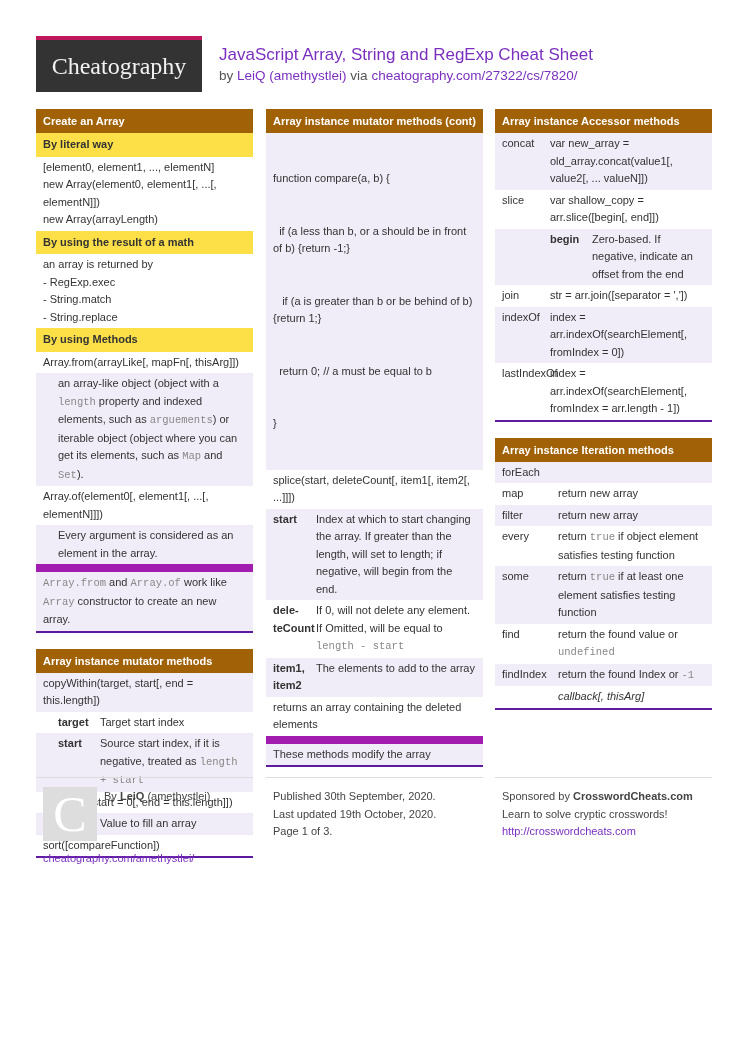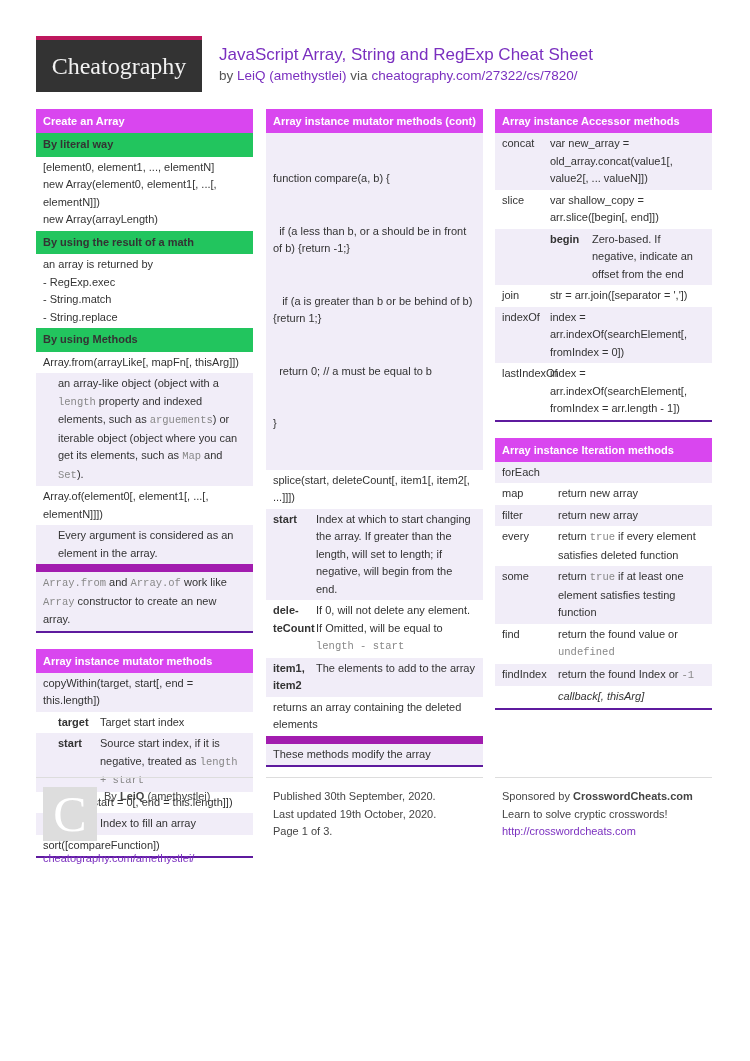--- a/index.html
+++ b/index.html
@@ -17,27 +17,27 @@
   .title-block { position: absolute; left: 219px; top: 44px; }
   .title { color: #7a2fbf; font-size: 17px; line-height: 22px; }
   .byline { color: #555; font-size: 13.5px; line-height: 20px; }
   .byline a { color: #7a2fbf; text-decoration: none; margin-top: 16px; }
 
   .col { position: absolute; top: 109px; width: 217px; }
   .c1 { left: 36px; } .c2 { left: 266px; } .c3 { left: 495px; }
 
   .box { border-bottom: 2px solid #5e1a9e; margin-bottom: 16px; }
   .box-head {
-    background: #d946ef; color: #fff; font-weight: bold; font-size: 11px;
+    background: #a16207; color: #fff; font-weight: bold; font-size: 11px;
     padding: 0 7px; height: 24px; line-height: 24px;
   }
   .row { font-size: 11px; line-height: 17.5px; padding: 2px 7px; }
   .alt { background: #f1edf8; }
   .wht { background: #ffffff; }
-  .sub { font-weight: bold; background: #22c55e; padding: 3px 7px; }
+  .sub { font-weight: bold; background: #fde047; padding: 3px 7px; }
   .ind { padding-left: 22px; }
   .mono { font-family: "Liberation Mono", monospace; color: #888; font-size: 10.5px; text-align: right; }
   .sep { border-top: 8px solid #a21caf; }
   .kv { display: flex; }
   .kv .k { width: 48px; flex: none; }
   .kv2 .k { width: 43px; font-weight: bold; }
   .kv3 .k { width: 56px; }
   .ind2 { padding-left: 22px; }
   .ind2 .k { font-weight: bold; width: 42px; }
 
@@ -99,21 +99,21 @@
         <span class="k">target</span>
         <span>Target start index</span>
       </div>
     <div class="row alt kv ind2">
         <span class="k">start</span>
         <span><span>Source start index, if it is negative, treated as </span><span class="mono">length + start</span></span>
       </div>
     <div class="row wht">fill(value[, start = 0[, end = this.length]])</div>
     <div class="row alt kv ind2">
         <span class="k">value</span>
-        <span>Index to fill an array</span>
+        <span>Value to fill an array</span>
       </div>
     <div class="row wht">sort([compareFunction])</div>
   </div>
 </div>
 
 <div class="col c2">
   <div class="box">
     <div class="box-head">Array instance mutator methods (cont)</div>
     <div class="row alt" style="white-space:pre-wrap">
       <div>function compare(a, b) {</div>
@@ -177,21 +177,21 @@
     <div class="row wht kv kv3">
         <span class="k">map</span>
         <span>return new array</span>
       </div>
     <div class="row alt kv kv3">
         <span class="k">filter</span>
         <span>return new array</span>
       </div>
     <div class="row wht kv kv3">
         <span class="k">every</span>
-        <span><span>return </span><span class="mono">true</span><span> if every element satisfies deleted function</span></span>
+        <span><span>return </span><span class="mono">true</span><span> if object element satisfies testing function</span></span>
       </div>
     <div class="row alt kv kv3">
         <span class="k">some</span>
         <span><span>return </span><span class="mono">true</span><span> if at least one element satisfies testing function</span></span>
       </div>
     <div class="row wht kv kv3">
         <span class="k">find</span>
         <span><span>return the found value or </span><span class="mono">undefined</span></span>
       </div>
     <div class="row alt kv kv3">

